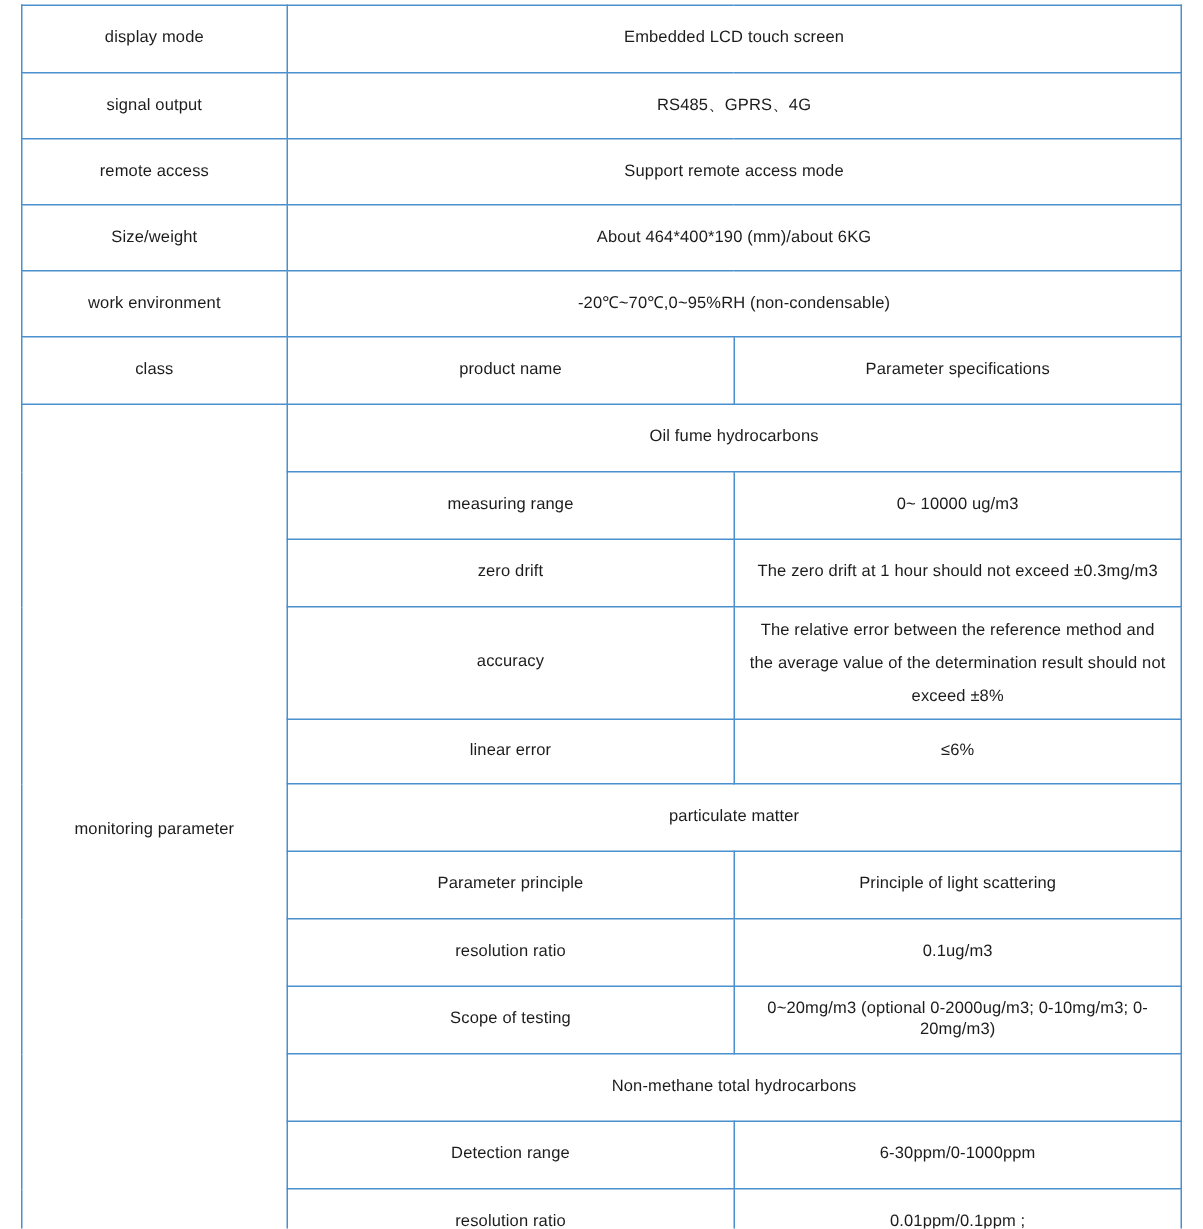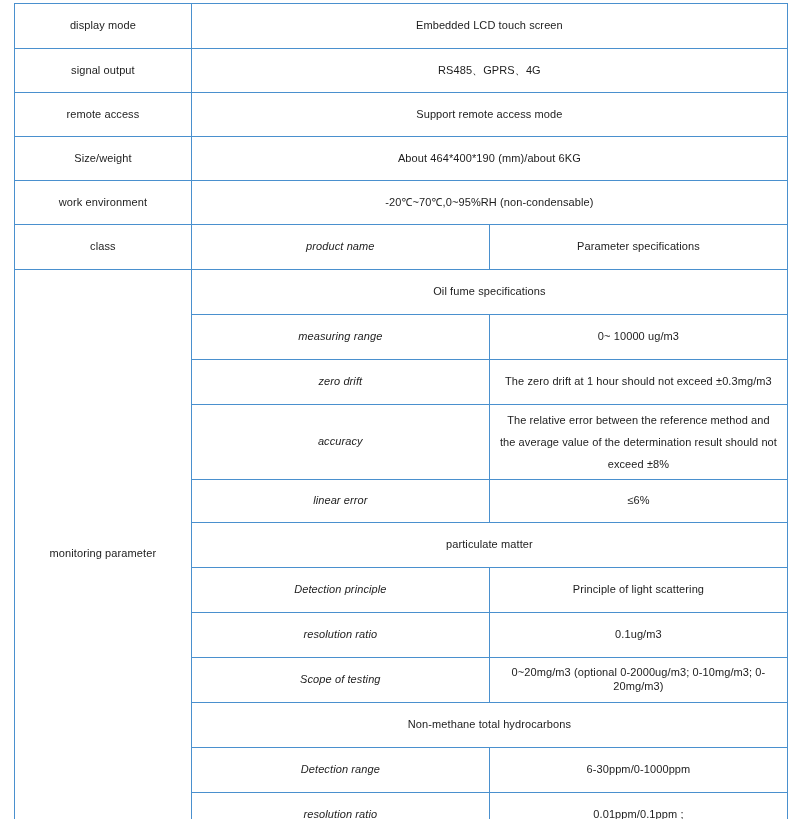--- a/index.html
+++ b/index.html
@@ -34,21 +34,21 @@
     text-align: center;
     vertical-align: middle;
     font-size: 11px;
     line-height: 1.25;
     color: #1c1c1c;
     padding: 2px 4px;
     letter-spacing: 0.1px;
     font-weight: 400;
   }
   td.c1 { width: 144px; }
-  td.c2 { width: 123px; font-style: italic; }
+  td.c2 { width: 123px; }
   td.c3 { width: 507px; margin-left: 20px; }
   .val-wrap { line-height: 2.0; display: block; }
   td.section { }
   td.vmid-big { vertical-align: middle; }
 </style>
 </head>
 <body>
 
 <div class="page">
   <table class="spec">
@@ -80,21 +80,21 @@
       </tr>
 
       <tr>
         <td class="c1" style="height:40px">class</td>
         <td class="c2">product name</td>
         <td class="c3">Parameter specifications</td>
       </tr>
 
       <tr>
         <td class="c1 vmid-big" rowspan="12">monitoring parameter</td>
-        <td class="c3 section" colspan="2" style="height:40px">Oil fume specifications</td>
+        <td class="c3 section" colspan="2" style="height:40px">Oil fume hydrocarbons</td>
       </tr>
 
       <tr>
         <td class="c2" style="height:40px">measuring range</td>
         <td class="c3">0~ 10000 ug/m3</td>
       </tr>
       <tr>
         <td class="c2" style="height:40px">zero drift</td>
         <td class="c3">The zero drift at 1 hour should not exceed  ±0.3mg/m3</td>
       </tr>
@@ -106,21 +106,21 @@
       </tr>
       <tr>
         <td class="c2" style="height:38px">linear error</td>
         <td class="c3">≤6%</td>
       </tr>
 
       <tr>
         <td class="c3 section" colspan="2" style="height:40px">particulate matter</td>
       </tr>
       <tr>
-        <td class="c2" style="height:40px">Detection principle</td>
+        <td class="c2" style="height:40px">Parameter principle</td>
         <td class="c3">Principle of light scattering</td>
       </tr>
       <tr>
         <td class="c2" style="height:40px">resolution ratio</td>
         <td class="c3">0.1ug/m3</td>
       </tr>
       <tr>
         <td class="c2" style="height:40px">Scope of testing</td>
         <td class="c3">0~20mg/m3 (optional 0-2000ug/m3; 0-10mg/m3; 0-20mg/m3)</td>
       </tr>

